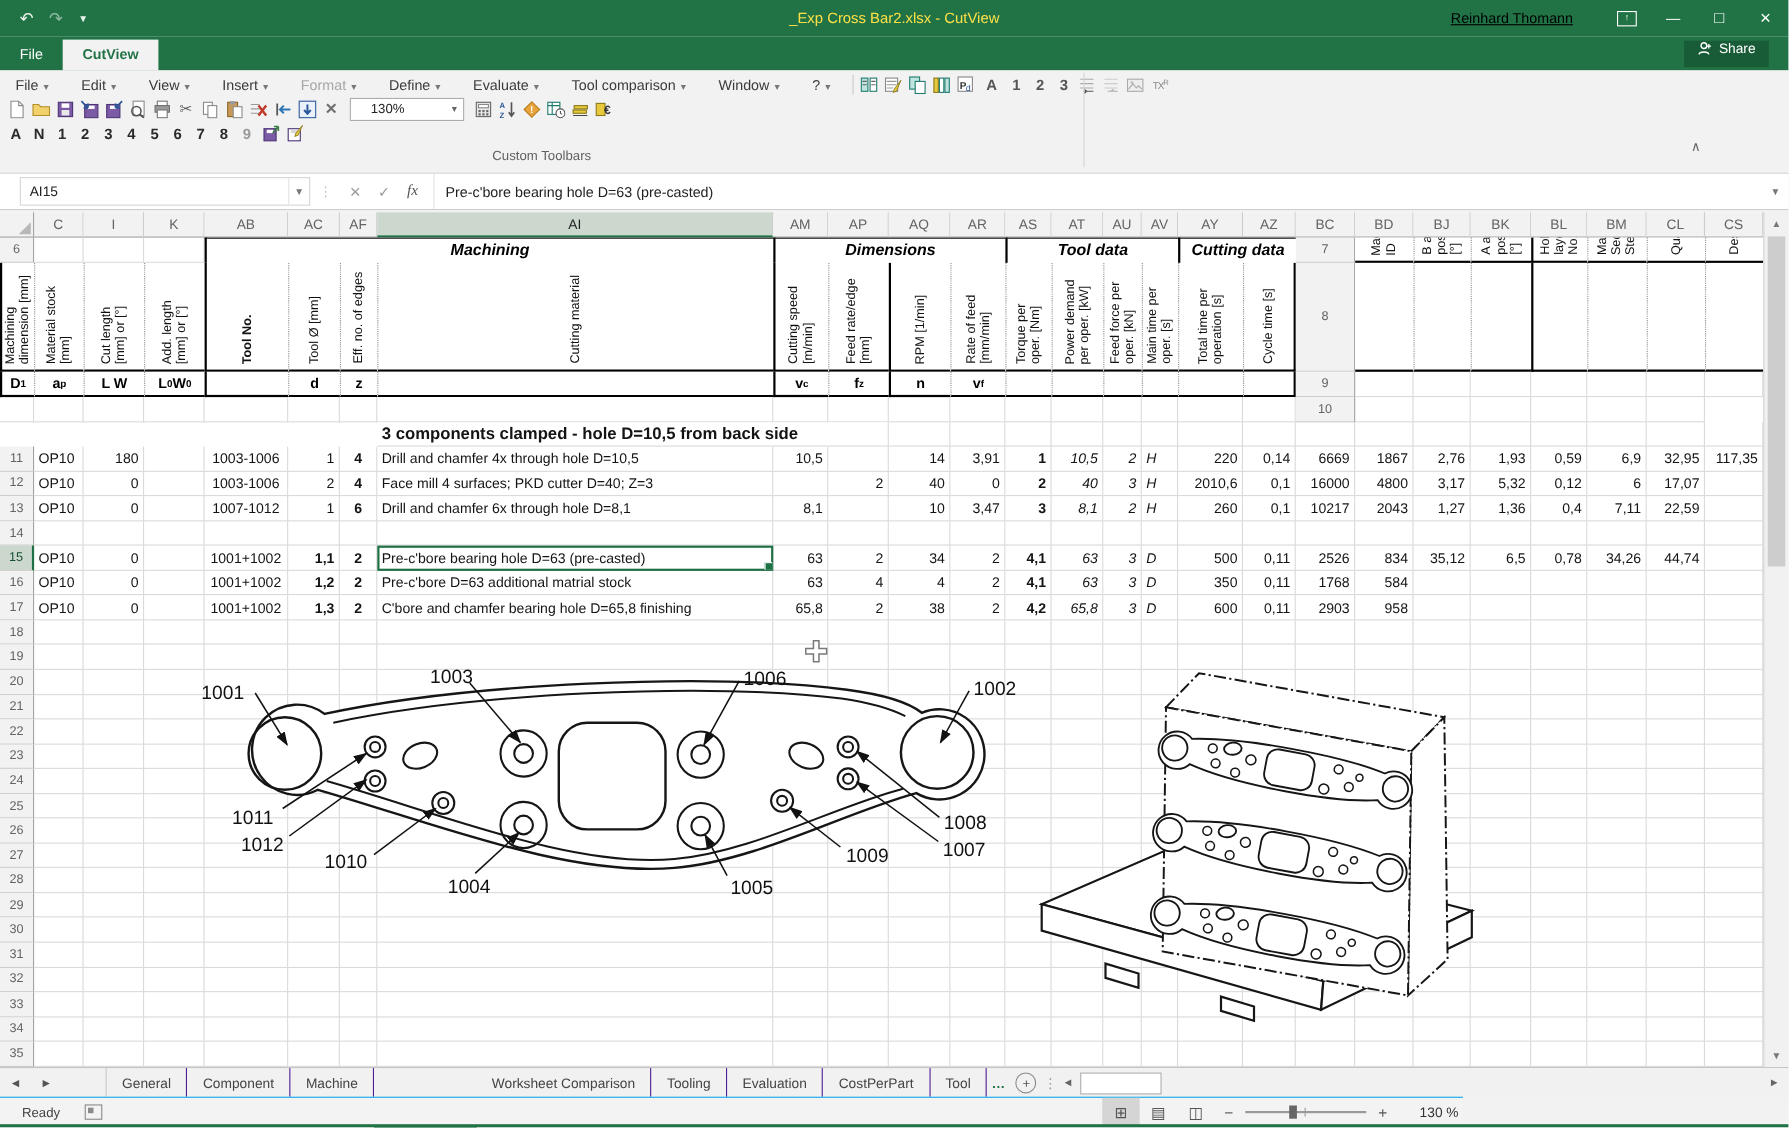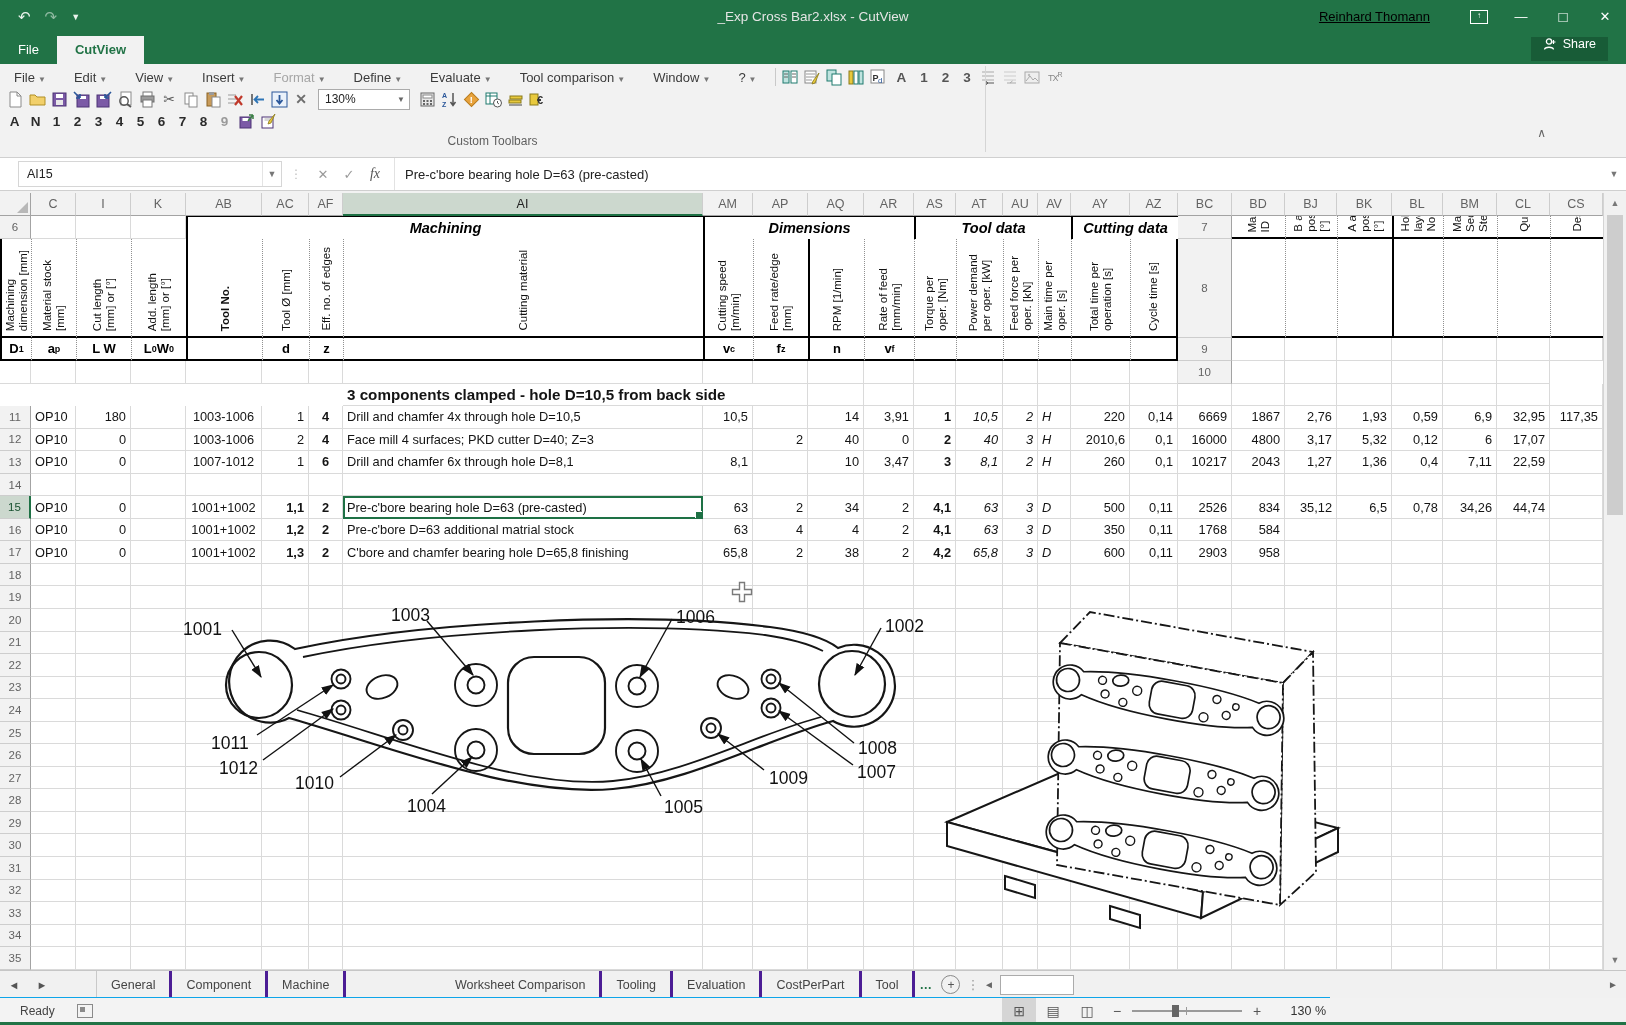--- a/index.html
+++ b/index.html
@@ -6,21 +6,21 @@
   body{width:1626px;height:1025px;position:relative;overflow:hidden;
        font-family:"Liberation Sans",sans-serif;background:#f2f2f2;
        -webkit-font-smoothing:antialiased;}
   .abs{position:absolute;}
   
   .titlebar{left:0;top:0;width:1626px;height:33px;background:#217346;color:#fff;
             display:flex;align-items:center;}
   .qat{display:flex;align-items:center;gap:14px;padding-left:18px;color:#eaf3ec;}
   .qat span{font-size:15px;cursor:default;}
   .qat .dim{opacity:.55;}
-  .win-title{position:absolute;left:0;right:0;text-align:center;font-size:13.5px;color:#e5e5e5;pointer-events:none;}
+  .win-title{position:absolute;left:0;right:0;text-align:center;font-size:13.5px;color:#fde047;pointer-events:none;}
   .tb-right{position:absolute;right:0;top:0;height:33px;display:flex;align-items:center;gap:0;}
   .user-name{color:#000000;font-size:13px;margin-right:28px;text-decoration:underline;}
   .winbtn{width:42px;height:33px;display:flex;align-items:center;justify-content:center;color:#fff;font-size:13px;}
   .ribbon-display{width:16px;height:12px;border:1px solid #fff;display:flex;align-items:flex-start;justify-content:center;font-size:8px;line-height:10px;}
   
   .tabrow{left:0;top:33px;width:1626px;height:31px;background:#217346;display:flex;align-items:flex-end;}
   .rtab{padding:6px 18px 7px 18px;font-size:13px;color:#fff;}
   .rtab.active{background:#f2f2f2;color:#217346;font-weight:bold;}
   .share-btn{position:absolute;right:18px;top:4px;height:24px;background:#185c37;color:#fff;
              display:flex;gap:6px;padding:0 12px;font-size:12.5px;}
@@ -29,21 +29,21 @@
   .menurow{position:absolute;left:0;top:2px;height:22px;display:flex;align-items:center;}
   .menu-item{padding:0 14px;font-size:13px;color:#3b3b3b;white-space:nowrap;}
   .menu-item .caret{font-size:8px;color:#777;margin-left:3px;}
   .menu-item.disabled{color:#a6a6a6;}
   .vsep{width:1px;height:18px;background:#c9c9c9;margin:0 4px;}
   .mini-ico{width:20px;height:18px;display:flex;align-items:center;justify-content:center;margin:0 1px;}
   .mnum{font-size:13.5px;color:#555;padding:0 7px;font-weight:bold;}
   .toolrow{position:absolute;left:4px;top:24px;height:22px;display:flex;align-items:center;}
   .tbtn{width:22px;height:20px;display:flex;align-items:center;justify-content:center;}
   .zoombox{width:84px;height:19px;background:#fff;border:1px solid #ababab;display:flex;align-items:center;
-           font-size:12px;color:#222;padding-left:6px;margin:0 6px;position:relative;}
+           font-size:12px;color:#222;padding-left:18px;margin:0 6px;position:relative;}
   .zoombox .zcaret{position:absolute;right:4px;font-size:8px;color:#666;}
   .numrow{position:absolute;left:4px;top:46px;height:22px;display:flex;align-items:center;}
   .qletter{width:21px;text-align:center;font-size:13.5px;font-weight:bold;color:#2b2b2b;}
   .qletter.dim{color:#9a9a9a;}
   .grouplabel{position:absolute;left:0;top:70px;width:985px;text-align:center;font-size:12px;color:#5f5f5f;}
   .ribbon-divider{position:absolute;left:985px;top:2px;width:1px;height:86px;background:#d5d5d5;}
   .collapse-chev{position:absolute;right:80px;top:62px;color:#666;font-size:12px;}
   
   .fbar{left:0;top:158px;width:1626px;height:32px;background:#fff;border-bottom:1px solid #cfcfcf;
         display:flex;align-items:center;}
@@ -88,21 +88,21 @@
   .selcell{outline:2px solid #1e7145;outline-offset:-2px;position:relative;z-index:3;}
   .selcell::after{content:'';position:absolute;right:-1px;bottom:-1px;width:6px;height:6px;background:#1e7145;border:1px solid #fff;}
   
   .vscroll{left:1603px;top:193px;width:23px;height:777px;background:#f1f1f1;border-left:1px solid #d4d4d4;}
   .sbtn{position:absolute;left:0;width:22px;height:20px;display:flex;align-items:center;justify-content:center;color:#787878;font-size:9px;}
   .vthumb{position:absolute;left:3px;top:22px;width:16px;height:300px;background:#cdcdcd;}
   
   .tabbar{left:0;top:970px;width:1626px;height:27px;background:#f1f1f1;border-top:1px solid #c6c6c6;
           display:flex;align-items:stretch;font-size:12.5px;color:#444;}
   .navarr{width:28px;display:flex;align-items:center;justify-content:center;color:#555;font-size:11px;}
-  .stab{padding:13px 14px;display:flex;align-items:center;border-right:3px solid #4c1d95;white-space:nowrap;}
+  .stab{padding:13px 14px;display:flex;align-items:center;border-right:1px solid #4c1d95;white-space:nowrap;}
   .stab:first-of-type{border-left:1px solid #c9c9c9;}
   .stab.active{background:#fff;color:#b91c1c;font-weight:bold;border-bottom:2px solid #217346;margin-top:27px;}
   .ellip{color:#217346;font-weight:bold;padding:0 4px;display:flex;align-items:center;}
   .addsheet{width:30px;display:flex;align-items:center;justify-content:center;}
   .addsheet .circ{width:17px;height:17px;border:1px solid #8a8a8a;border-radius:50%;display:flex;align-items:center;justify-content:center;font-size:12px;color:#555;line-height:1;}
   .tdots{width:14px;display:flex;align-items:center;justify-content:center;color:#999;}
   .hscroll{flex:1;position:relative;background:#f1f1f1;}
   .hbtn{position:absolute;top:3px;width:18px;height:20px;display:flex;align-items:center;justify-content:center;color:#666;font-size:10px;}
   .hthumb{position:absolute;left:20px;top:4px;width:72px;height:18px;background:#fff;border:1px solid #ababab;}
   

